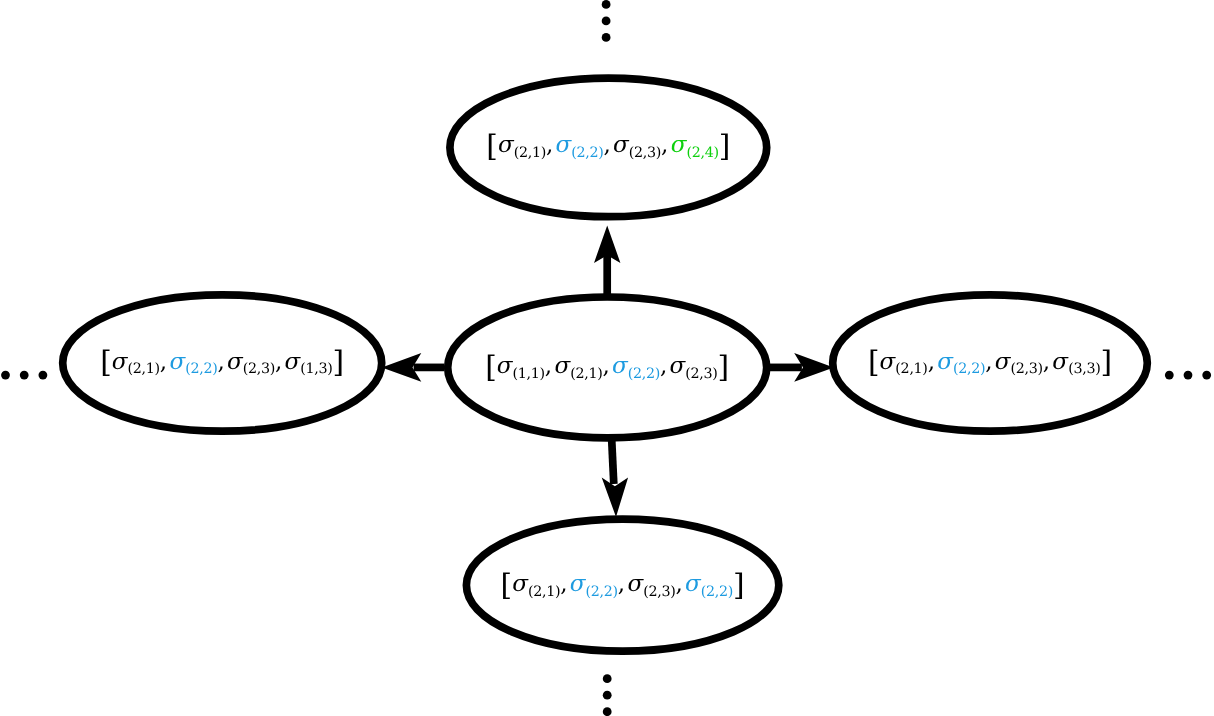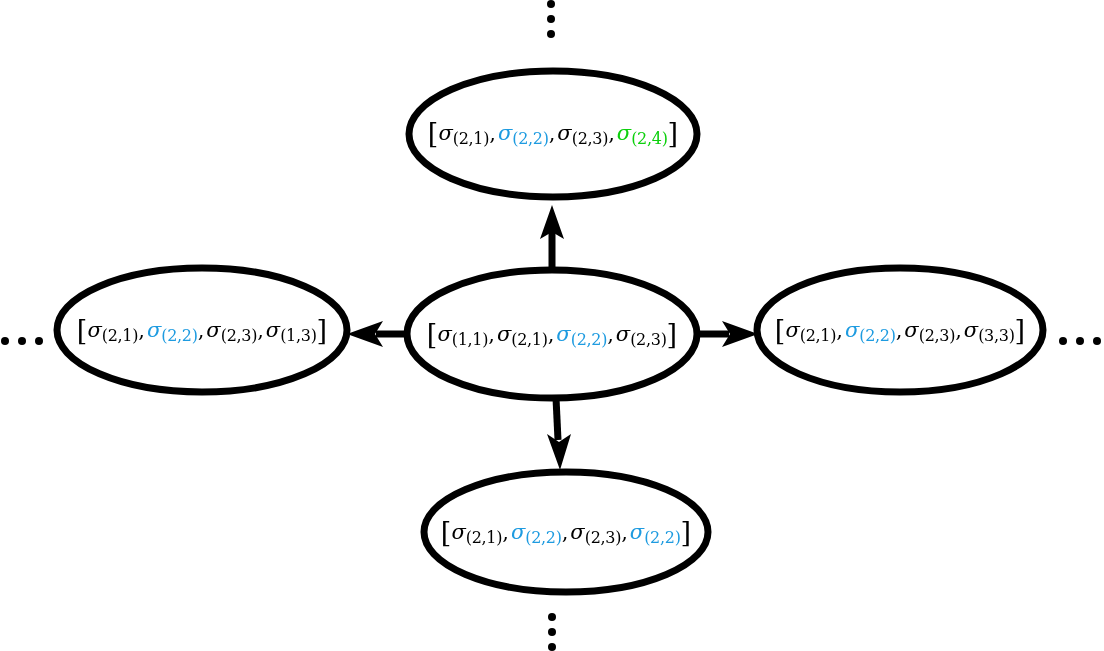--- a/index.html
+++ b/index.html
@@ -62,21 +62,21 @@
   }
   .node-label .comma {
     font-size: 21px;
     padding-right: 2px;
   }
   .sym {
     font-style: italic;
     font-family: "DejaVu Serif", serif;
   }
   .sub {
-    font-size: 16px;
+    font-size: 13px;
     font-style: normal;
     vertical-align: -4px;
     letter-spacing: -0.3px;
   }
 </style>
 </head>
 <body>
 
 <div id="canvas">
 

